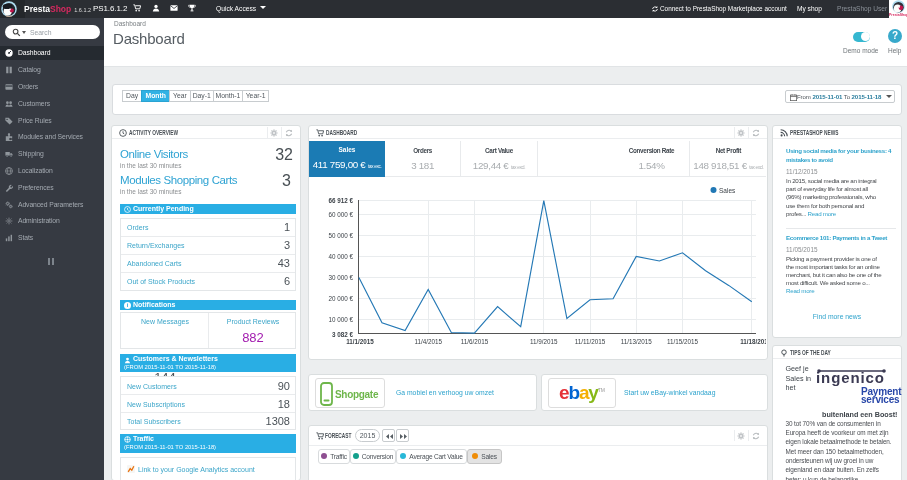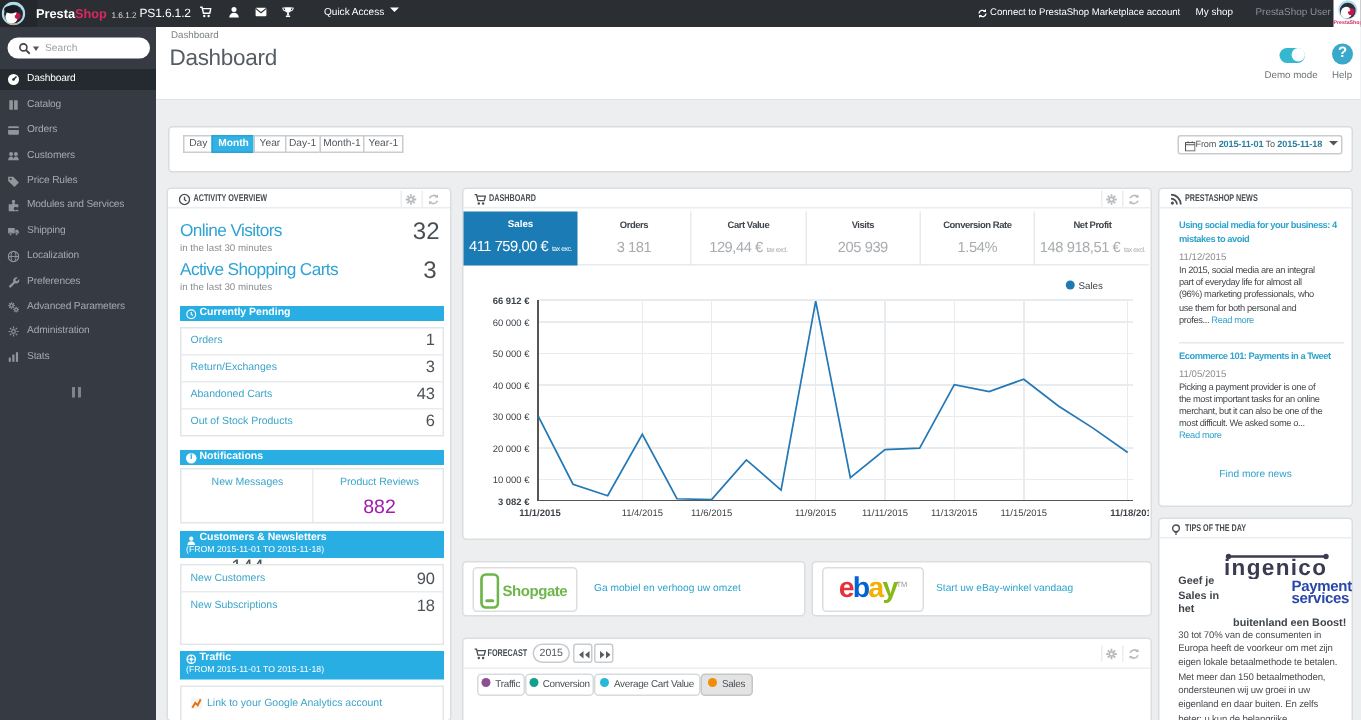--- a/index.html
+++ b/index.html
@@ -277,21 +277,21 @@
           <path d="M8.5 3.2 A4 4 0 0 0 1.6 4" fill="none" stroke="#b6babd" stroke-width="1.3"></path>
           <path d="M8.7 0.8v2.6H6.1z" fill="#b6babd"></path>
           <path d="M1.5 6.8 A4 4 0 0 0 8.4 6" fill="none" stroke="#b6babd" stroke-width="1.3"></path>
           <path d="M1.3 9.2V6.6h2.6z" fill="#b6babd"></path>
         </svg>
     </span>
   </div>
   <div class="abs" style="left:8px; top:21.5px; font-size:11.5px; letter-spacing:-0.4px; color:#2fa3d3;">Online Visitors</div>
   <div class="abs" style="right:7px; top:20px; font-size:16px; color:#484f54;">32</div>
   <div class="abs" style="left:8px; top:36px; font-size:6.5px; color:#8a8d90;">in the last 30 minutes</div>
-  <div class="abs" style="left:8px; top:47.5px; font-size:11.5px; letter-spacing:-0.4px; color:#2fa3d3;">Active Shopping Carts</div>
+  <div class="abs" style="left:8px; top:47.5px; font-size:11.5px; letter-spacing:-0.4px; color:#2fa3d3;">Modules Shopping Carts</div>
   <div class="abs" style="right:9px; top:46px; font-size:16px; color:#484f54;">3</div>
   <div class="abs" style="left:8px; top:62px; font-size:6.5px; color:#8a8d90;">in the last 30 minutes</div>
 
   <div class="blubar" style="left:8px; top:78px; width:176px; height:10px; line-height:10px;">
     <svg style="position:absolute;left:4px;top:1.8px" width="7" height="7" viewBox="0 0 10 10">
         <circle cx="5" cy="5" r="4.2" fill="none" stroke="#fff" stroke-width="1.1"></circle>
         <path d="M5 2.8V5.2L6.6 6.2" fill="none" stroke="#fff" stroke-width="1.1"></path>
       </svg>
     <span style="margin-left:13px">Currently Pending</span>
   </div>
@@ -335,20 +335,24 @@
     <div class="sub" style="margin-left:4px; line-height:8px;">(FROM 2015-11-01 TO 2015-11-18)</div>
   </div>
   <div class="rowtbl" style="left:8px; top:250.4px; width:176px; height:54px;">
     <div class="rrow" style="height:18px;">
         <span class="rlink">New Customers</span>
         <span class="rnum">90</span>
       </div>
     <div class="rrow" style="height:18px;">
         <span class="rlink">New Subscriptions</span>
         <span class="rnum">18</span>
+      </div>
+    <div class="rrow" style="height:16px;">
+        <span class="rlink">Total Subscribers</span>
+        <span class="rnum">1308</span>
       </div>
   </div>
 
   <div class="blubar" style="left:8px; top:307.6px; width:176px; height:19px;">
     <svg style="position:absolute;left:4px;top:2.4px" width="7" height="7" viewBox="0 0 10 10">
         <circle cx="5" cy="5" r="4" fill="none" stroke="#fff" stroke-width="1.2"></circle>
         <circle cx="5" cy="5" r="1.6" fill="#fff"></circle>
         <path d="M5 1v2M5 7v2M1 5h2M7 5h2" stroke="#fff" stroke-width="1"></path>
       </svg>
     <div style="margin-left:13px; margin-top:1px; line-height:8px;">Traffic</div>
@@ -395,24 +399,20 @@
       <div class="abs" style="left:0; top:5px; width:100%; text-align:center; font-size:6.5px; font-weight:bold; color:#fff;">Sales</div>
       <div class="abs" style="left:0; top:18px; width:100%; text-align:center; font-size:9.8px; letter-spacing:-0.3px; color:#fff; white-space:nowrap;">411 759,00 € <span style="font-size:4.6px;">tax exc.</span></div>
     </div>
     <div class="kcell" style="left:76px;">
         <div class="kh">Orders</div>
         <div class="kv">3 181</div>
       </div>
     <div class="kcell" style="left:152.3px;">
         <div class="kh">Cart Value</div>
         <div class="kv">129,44 € <span style="font-size:4.6px;">tax excl.</span></div>
-      </div>
-    <div class="kcell" style="left:228.6px;">
-        <div class="kh">Visits</div>
-        <div class="kv">205 939</div>
       </div>
     <div class="kcell" style="left:304.9px;">
         <div class="kh">Conversion Rate</div>
         <div class="kv">1.54%</div>
       </div>
     <div class="kcell" style="left:381.2px; border-right:none;">
         <div class="kh">Net Profit</div>
         <div class="kv">148 918,51 € <span style="font-size:4.6px;">tax excl.</span></div>
       </div>
   </div>
@@ -551,16 +551,16 @@
   </div>
   <div class="abs" style="left:43px; top:22px; width:75px;">
     <svg width="74" height="18" viewBox="0 0 74 18">
         <text x="0" y="15" font-size="15" font-weight="bold" fill="#3b3a53" letter-spacing="0.9" font-family="Liberation Sans">ingenico</text>
         <line x1="3" y1="3" x2="68" y2="3" stroke="#3b3a53" stroke-width="1.6"></line>
         <circle cx="3" cy="3" r="1.8" fill="#3b3a53"></circle>
         <circle cx="68" cy="3" r="1.8" fill="#3b3a53"></circle>
       </svg>
   </div>
   <div class="abs" style="left:88px; top:42px; width:32px; font-size:10px; font-weight:bold; color:#2847a8; text-align:left; line-height:8px; letter-spacing:-0.2px;">Payment services</div>
-  <div class="abs" style="left:12.5px; top:36px; width:44px; font-size:7.2px; font-weight:bold; color:#3e444a; line-height:9.7px;">Geef je<br>Sales in<br>het</div>
+  <div class="abs" style="left:12.5px; top:18px; width:44px; font-size:7.2px; font-weight:normal; color:#3e444a; line-height:9.7px;">Geef je<br>Sales in<br>het</div>
   <div class="abs" style="left:12.5px; top:63.5px; width:112px; font-size:7.2px; font-weight:bold; color:#3e444a;text-align:right;">buitenland een Boost!</div>
   <div class="abs" style="left:12.5px; top:72.5px; width:114px; font-size:6.4px; color:#4a4d52; line-height:9.35px; letter-spacing:-0.1px; white-space:nowrap;">30 tot 70% van de consumenten in<br>Europa heeft de voorkeur om met zijn<br>eigen lokale betaalmethode te betalen.<br>Met meer dan 150 betaalmethoden,<br>ondersteunen wij uw groei in uw<br>eigenland en daar buiten. En zelfs<br>beter: u kun de belangrijke<br>betaalmethoden activeren met een</div>
 </div>
 
 </body></html>

